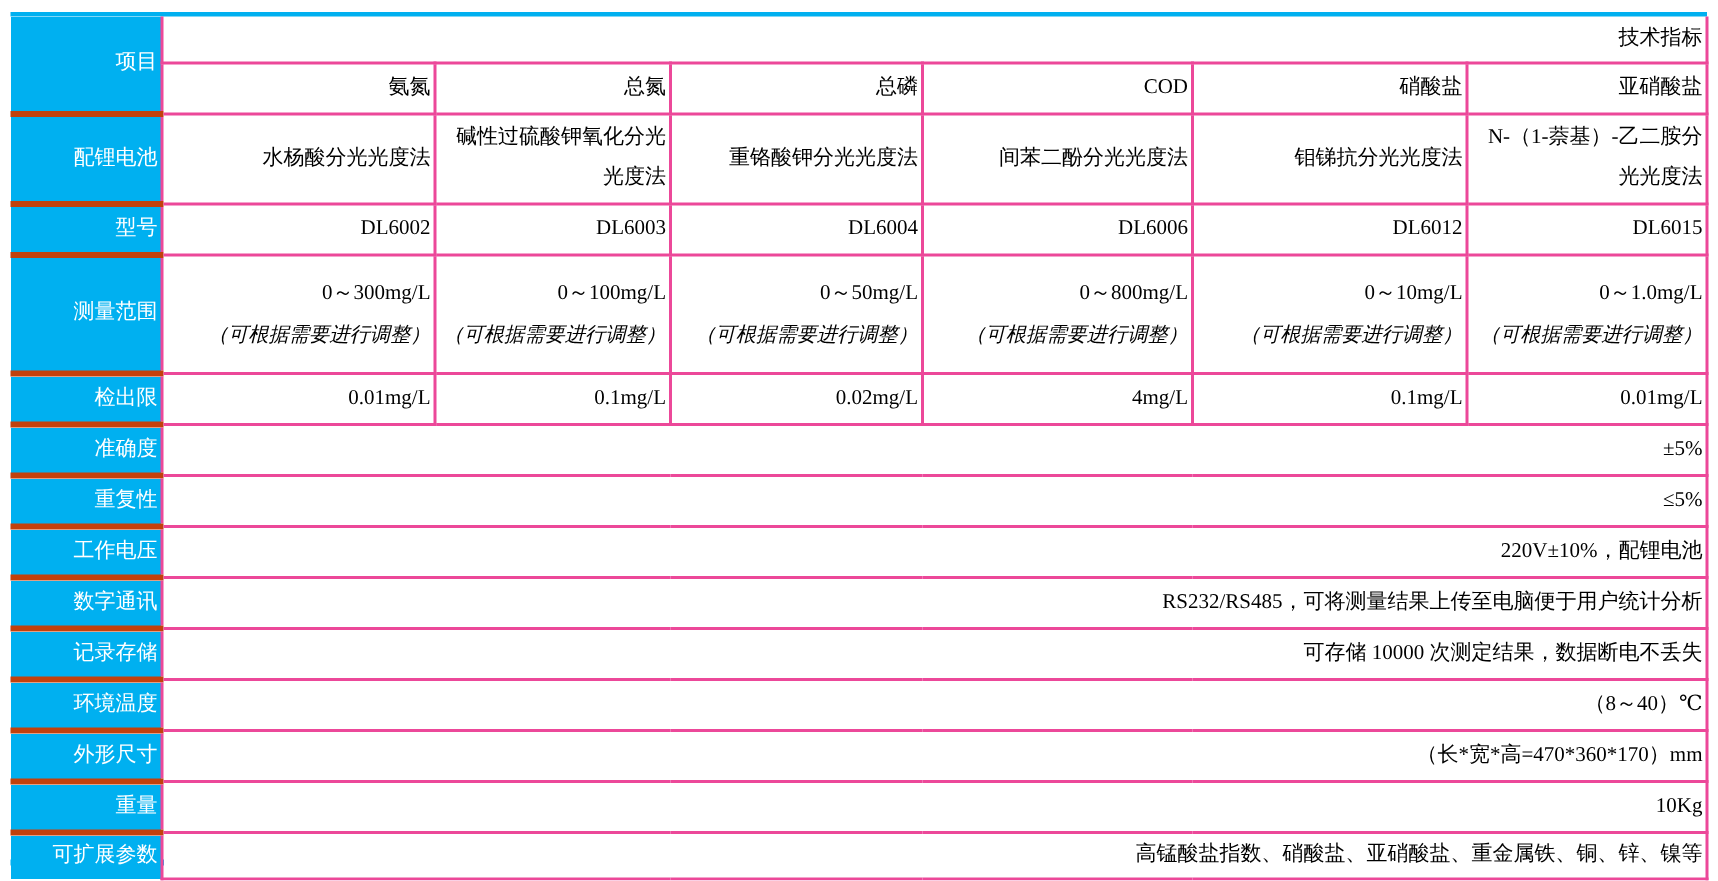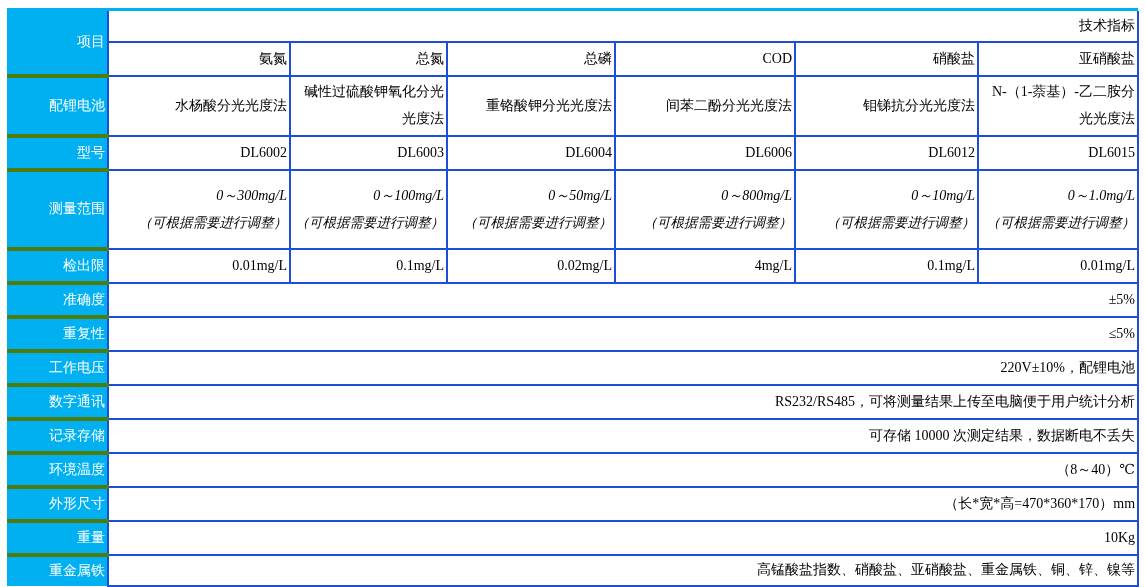--- a/index.html
+++ b/index.html
@@ -29,36 +29,36 @@
     table-layout: fixed;
   }
   td {
     text-align: right;
     vertical-align: middle;
     font-size: 14px;
     line-height: 1.9;
     padding: 0 2px;
     overflow: hidden;
   }
-  td.data { border: 2px solid #1d4ed8; background: #ffffff; }
+  td.data { border: 2px solid #ec4899; background: #ffffff; }
   tr.first td.data { border-top: none; }
   td.label {
     background: #00b0f0;
     color: #ffffff;
     border: none;
-    border-bottom: 4px solid #4d7c0f;
+    border-bottom: 4px solid #c2410c;
     font-size: 14px;
   }
   td.label.last { border-bottom: none; }
   tr.h31 { height: 31px; }
   tr.h34 { height: 34px; }
   tr.h60 { height: 60px; }
   tr.h66 { height: 79px; }
   .note { white-space: nowrap; font-size: 13.5px; font-style: italic; }
-  .rv { white-space: nowrap; font-style: italic; }
+  .rv { white-space: nowrap; }
 </style>
 </head>
 <body>
 
 <div class="page">
   <div class="topline"></div>
   <div class="botline"></div>
 
   <table class="spec">
     <colgroup>
@@ -178,18 +178,18 @@
       <td class="label">外形尺寸</td>
       <td class="data" colspan="6">（长*宽*高=470*360*170）mm</td>
     </tr>
 
     <tr class="h34">
       <td class="label">重量</td>
       <td class="data" colspan="6">10Kg</td>
     </tr>
 
     <tr class="h31">
-      <td class="label last">重金属铁</td>
+      <td class="label last">可扩展参数</td>
       <td class="data" colspan="6">高锰酸盐指数、硝酸盐、亚硝酸盐、重金属铁、铜、锌、镍等</td>
     </tr>
   </tbody>
     </table>
 </div>
 
 </body></html>

